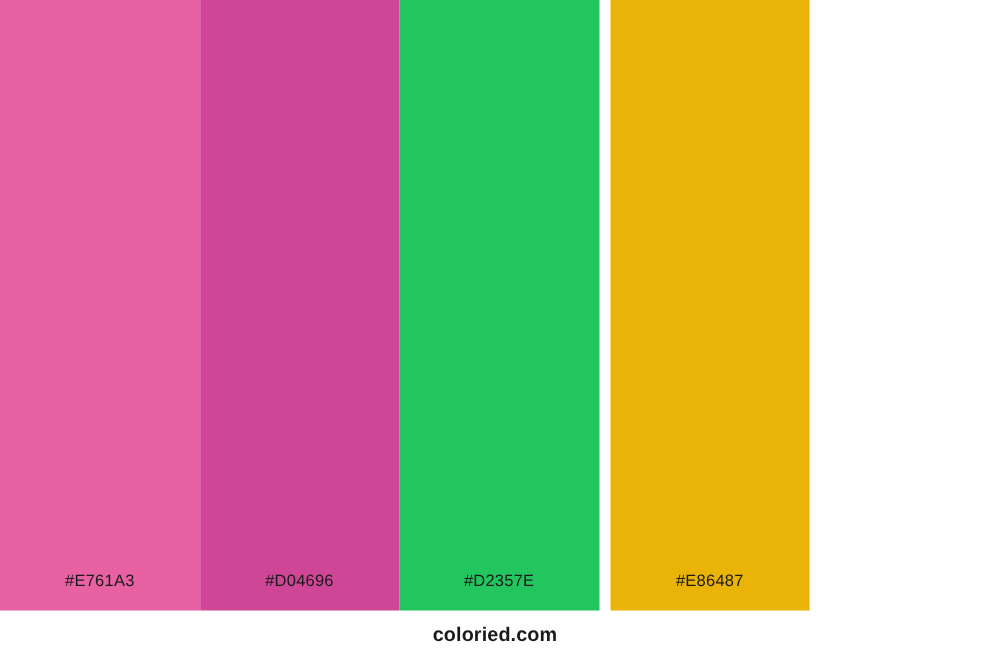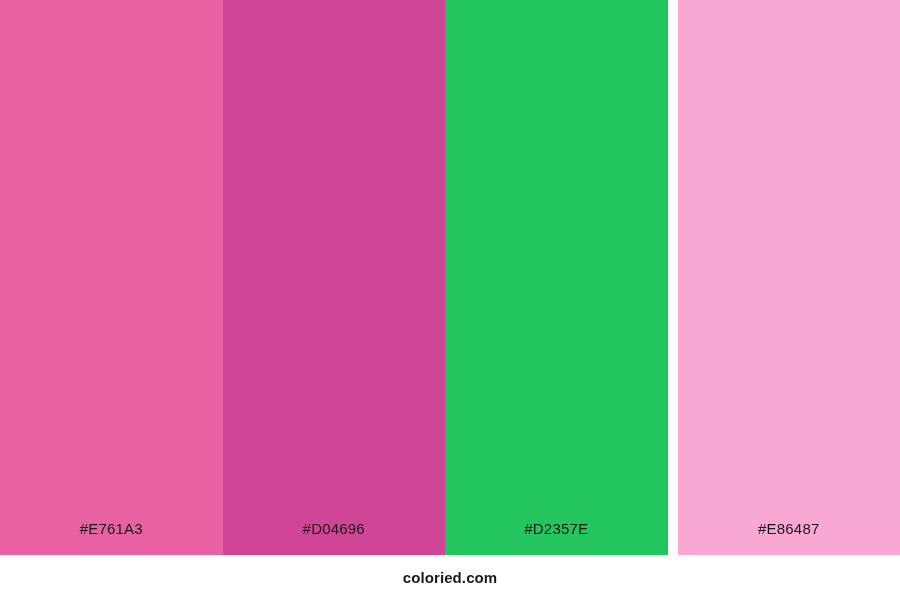--- a/index.html
+++ b/index.html
@@ -14,21 +14,21 @@
     overflow: hidden;
   }
   .palette-page {
     width: 900px;
     height: 600px;
     display: flex;
     flex-direction: column;
     background: #ffffff;
   }
   .swatch-strip {
-    width: 900px;
+    width: 736px;
     height: 555px;
     display: flex;
     flex-direction: row;
   }
   .swatch {
     flex: 1 1 20%;
     height: 555px;
     position: relative;
     display: block;
   }
@@ -45,21 +45,21 @@
   }
   .footer {
     width: 900px;
     height: 45px;
     background: #ffffff;
     display: flex;
     align-items: center;
     justify-content: center;
   }
   .footer-brand {
-    font-size: 15px;
+    font-size: 18px;
     font-weight: bold;
     color: #1a1a1a;
     letter-spacing: 0.1px;
     font-family: "Liberation Sans", sans-serif;
   }
 </style>
 </head>
 <body style="background-color: rgb(255, 255, 255);">
 
 <div class="palette-page">
@@ -72,21 +72,21 @@
 
 
     <div class="swatch" style="background-color: rgb(208, 70, 150);">
       <div class="swatch-label" style="color: rgb(26, 26, 26);">#D04696</div>
     </div>
 
     <div class="swatch" style="background-color: #22c55e;">
       <div class="swatch-label" style="color: rgb(26, 26, 26);">#D2357E</div>
     </div>
 
-    <div class="swatch" style="background-color: #f9a8d4; margin-left: 10px;">
+    <div class="swatch" style="background-color: #eab308; margin-left: 10px;">
       <div class="swatch-label" style="color: rgb(26, 26, 26);">#E86487</div>
     </div>
 
   </div>
 
   <div class="footer">
     <span class="footer-brand" style="color: rgb(26, 26, 26);">coloried.com</span>
   </div>
 
 </div>

